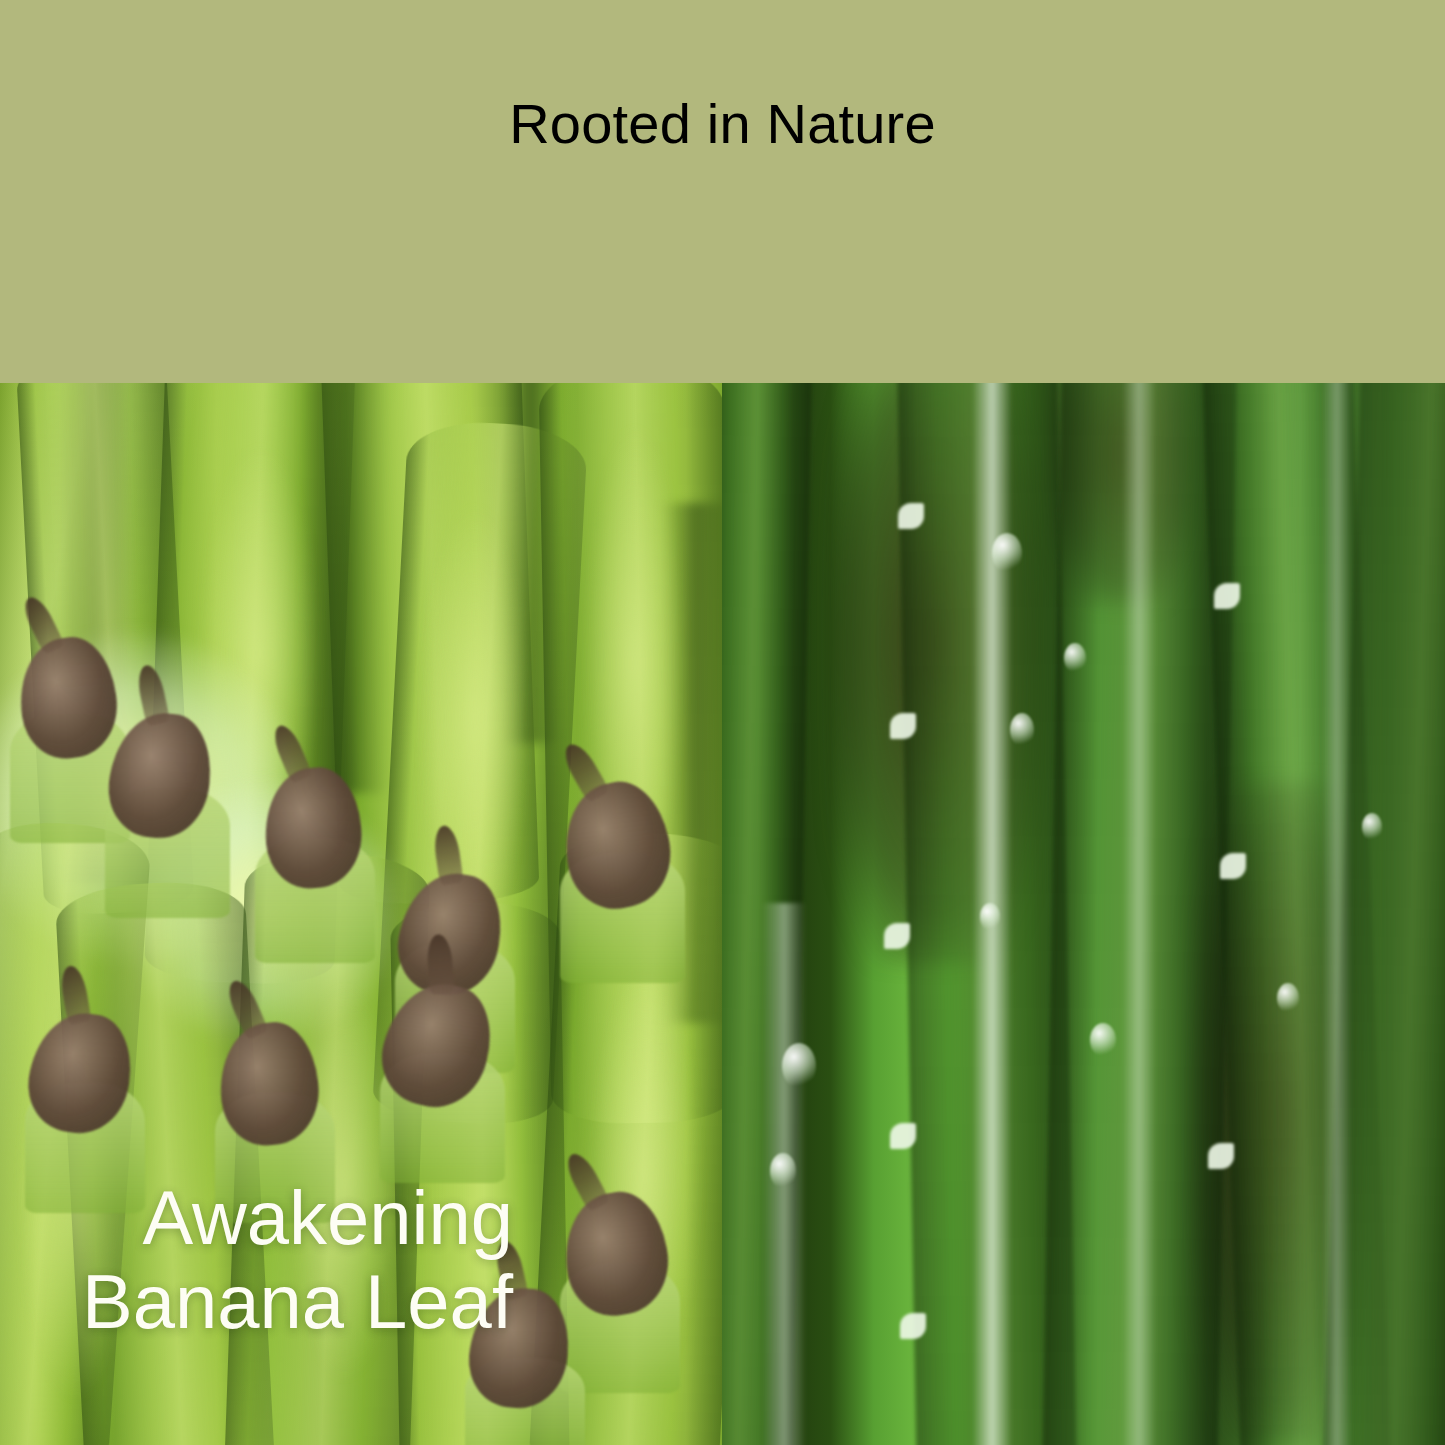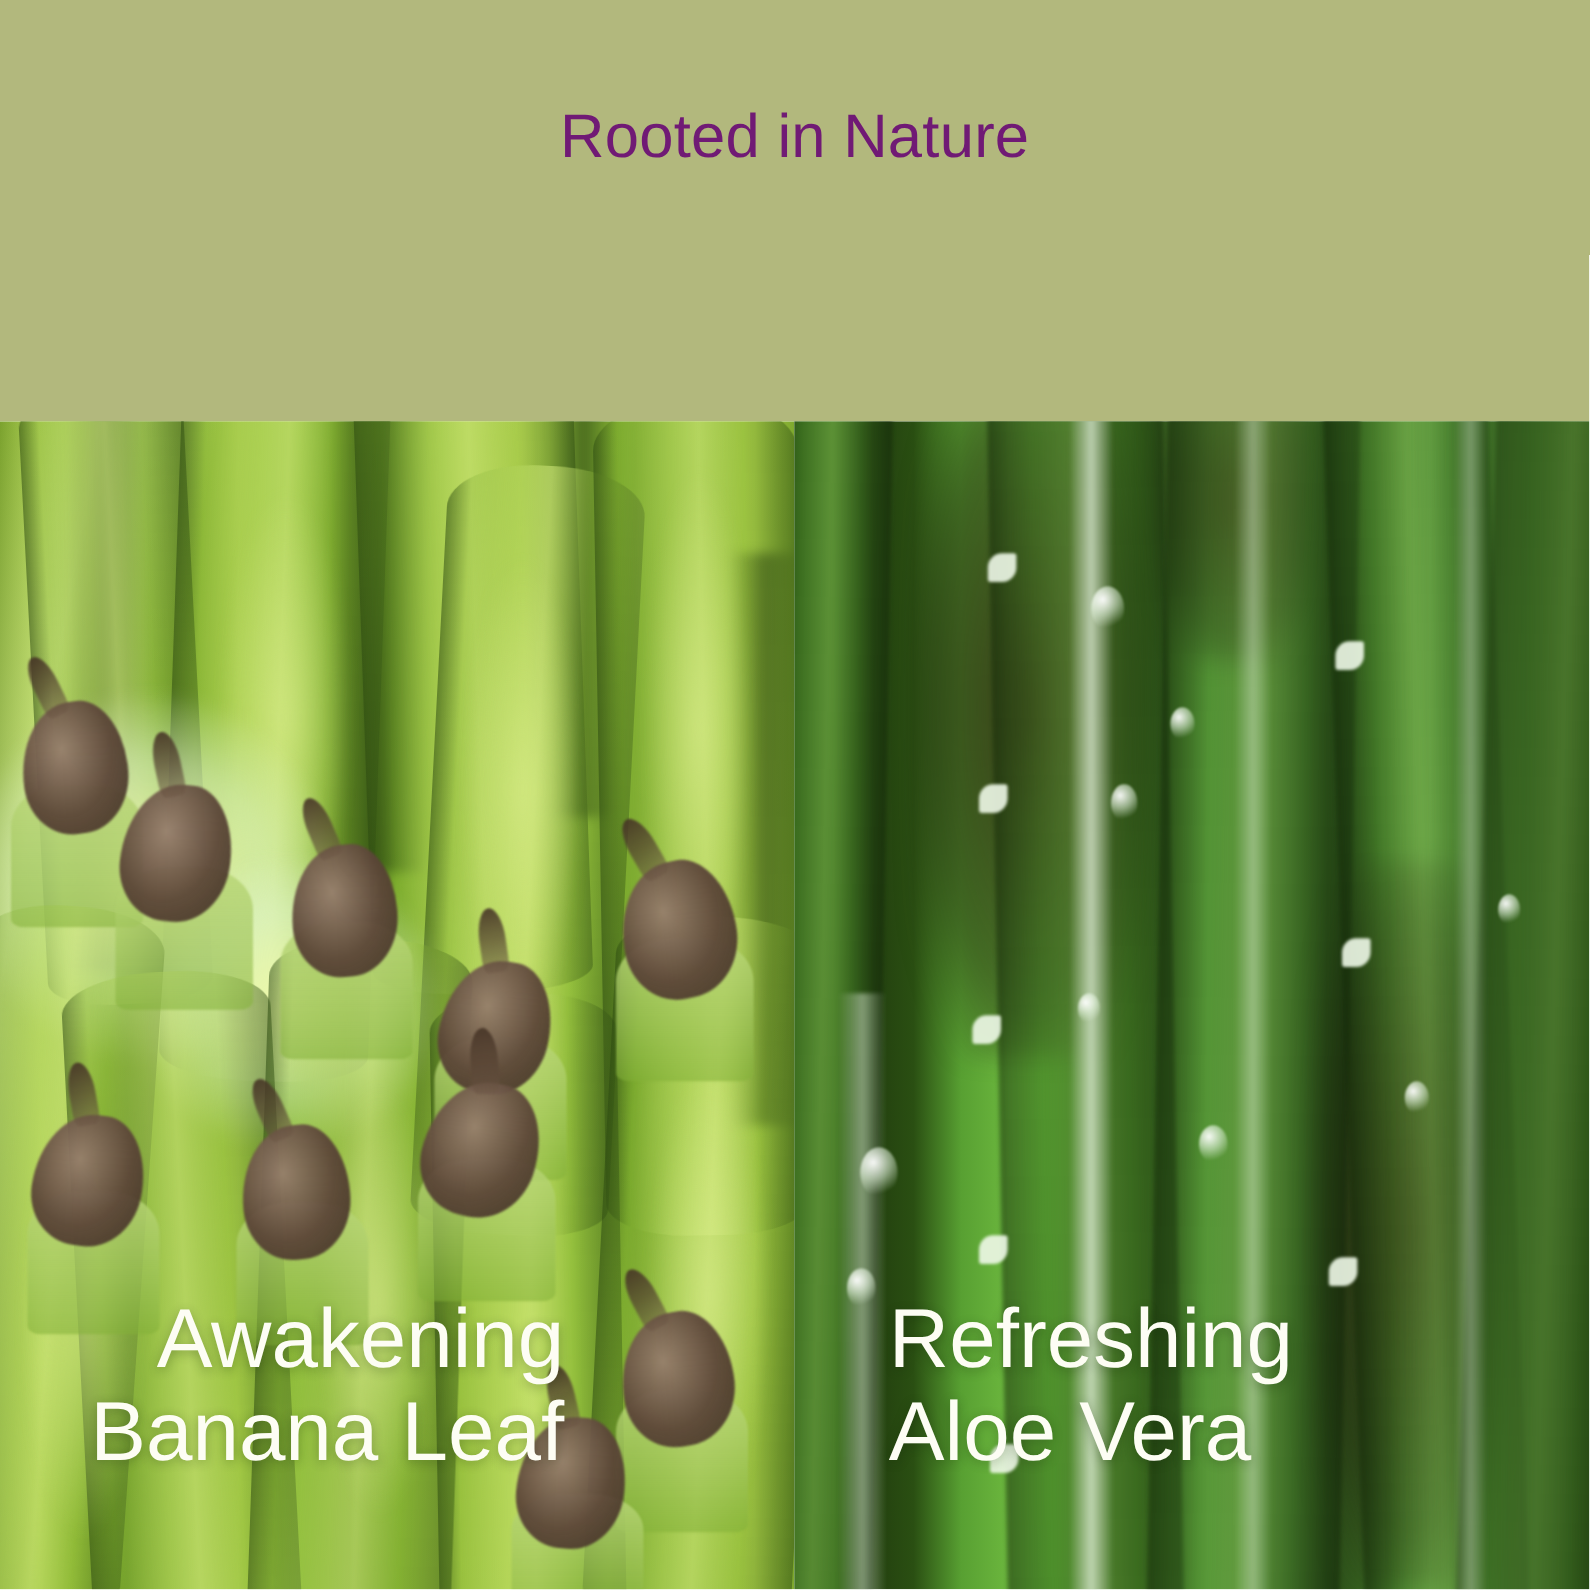--- a/index.html
+++ b/index.html
@@ -25,21 +25,21 @@
     height: 383px;
     background: #b2b87d;
     display: flex;
     flex-direction: column;
     align-items: center;
     justify-content: flex-start;
     box-sizing: border-box;
     padding-top: 96px;
   }
   .eyebrow {
-    color: #701a75;
+    color: #000000;
     font-size: 56px;
     font-weight: 400;
     letter-spacing: 0.2px;
     line-height: 1.0;
     white-space: nowrap;
   }
   .headline {
     color: #fdfdf4;
     font-size: 108px;
     font-weight: 700;
@@ -351,17 +351,15 @@
       <div class="droplet" style="left:48px;  top:770px; width:26px; height:36px;"></div>
       <div class="droplet" style="left:555px; top:600px; width:22px; height:30px;"></div>
       <div class="droplet" style="left:640px; top:430px; width:20px; height:28px;"></div>
     </div>
   </div>
 
   <div class="captions">
     <div class="caption caption-left">Awakening
 Banana Leaf</div>
 
-    <div class="caption caption-right">Refreshing
-Aloe Vera</div>
   </div>
 
 </div>
 
 </body></html>

